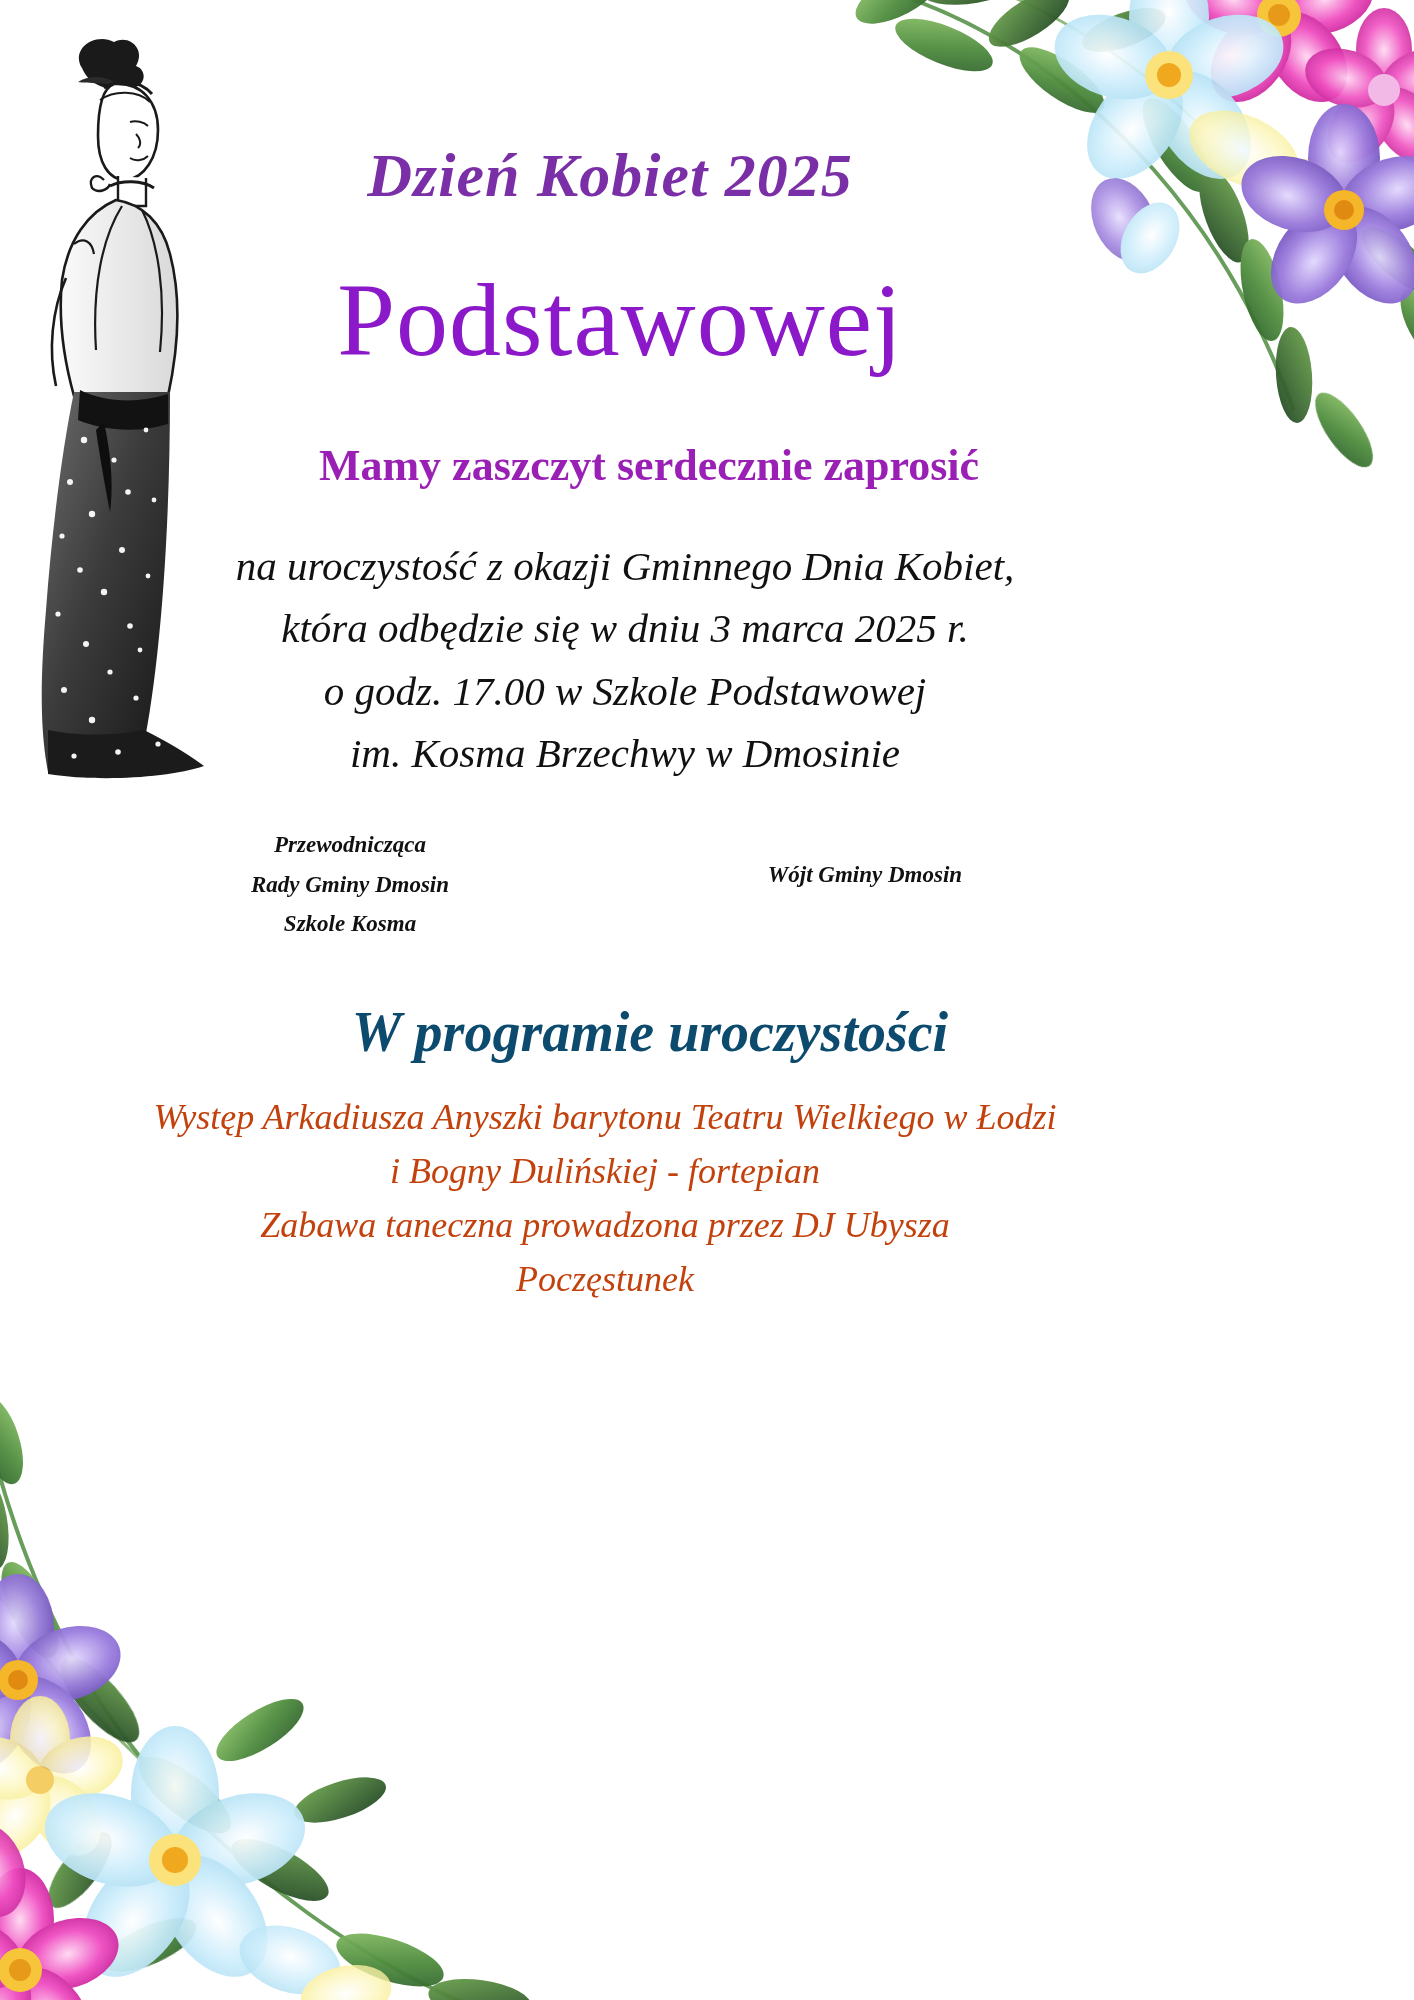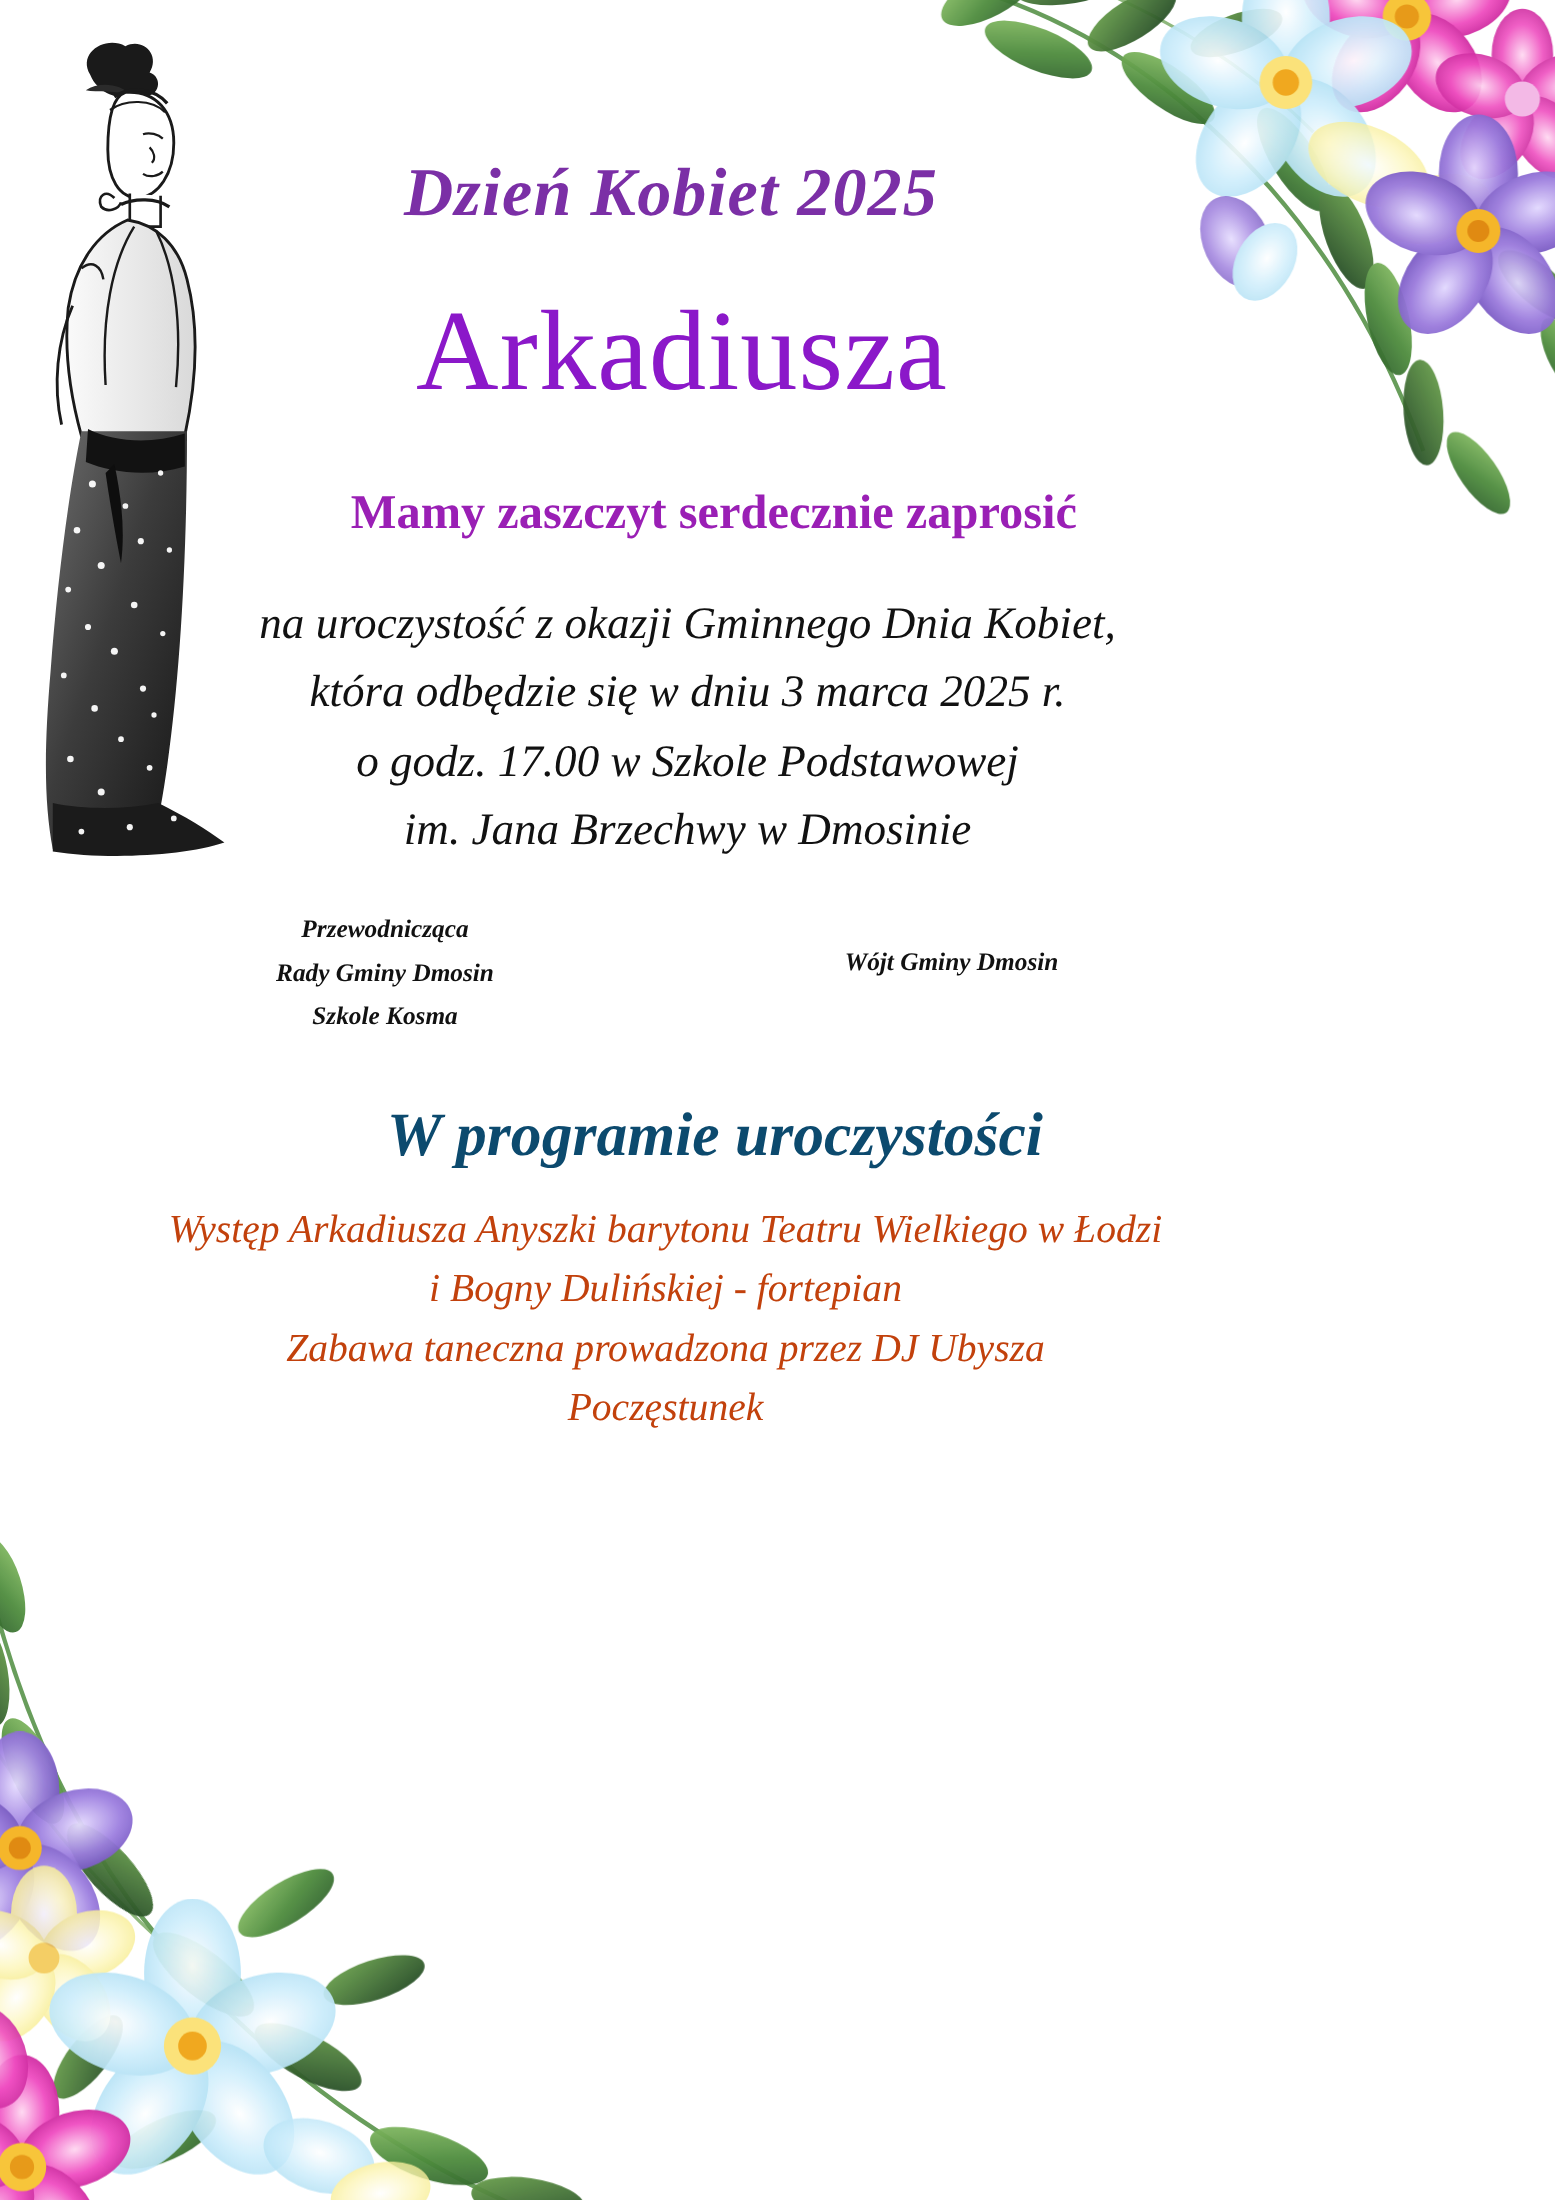--- a/index.html
+++ b/index.html
@@ -443,29 +443,29 @@
       <circle cx="136" cy="470" r="2.4"></circle>
     <circle cx="130" cy="546" r="2.4"></circle>
       <circle cx="122" cy="620" r="2.4"></circle>
   </g>
 </svg>
 
 <div class="content">
 
   <div id="event-title">Dzień Kobiet 2025</div>
 
-  <div id="invitation-heading">Arkadiusza</div>
+  <div id="invitation-heading">Podstawowej</div>
 
   <div id="invite-lead">Mamy zaszczyt serdecznie zaprosić</div>
 
   <div id="invite-body">
     <span class="line">na uroczystość z okazji Gminnego Dnia Kobiet,</span>
     <span class="line">która odbędzie się w dniu 3 marca 2025 r.</span>
     <span class="line">o godz. 17.00 w Szkole Podstawowej</span>
-    <span class="line">im. Jana Brzechwy w Dmosinie</span>
+    <span class="line">im. Kosma Brzechwy w Dmosinie</span>
   </div>
 
   <div id="signature-left" class="signature">
     <span class="line">Przewodnicząca</span>
     <span class="line">Rady Gminy Dmosin</span>
     <span class="line">Szkole Kosma</span>
   </div>
 
   <div id="signature-right" class="signature">
     <span class="line">Wójt Gminy Dmosin</span>

